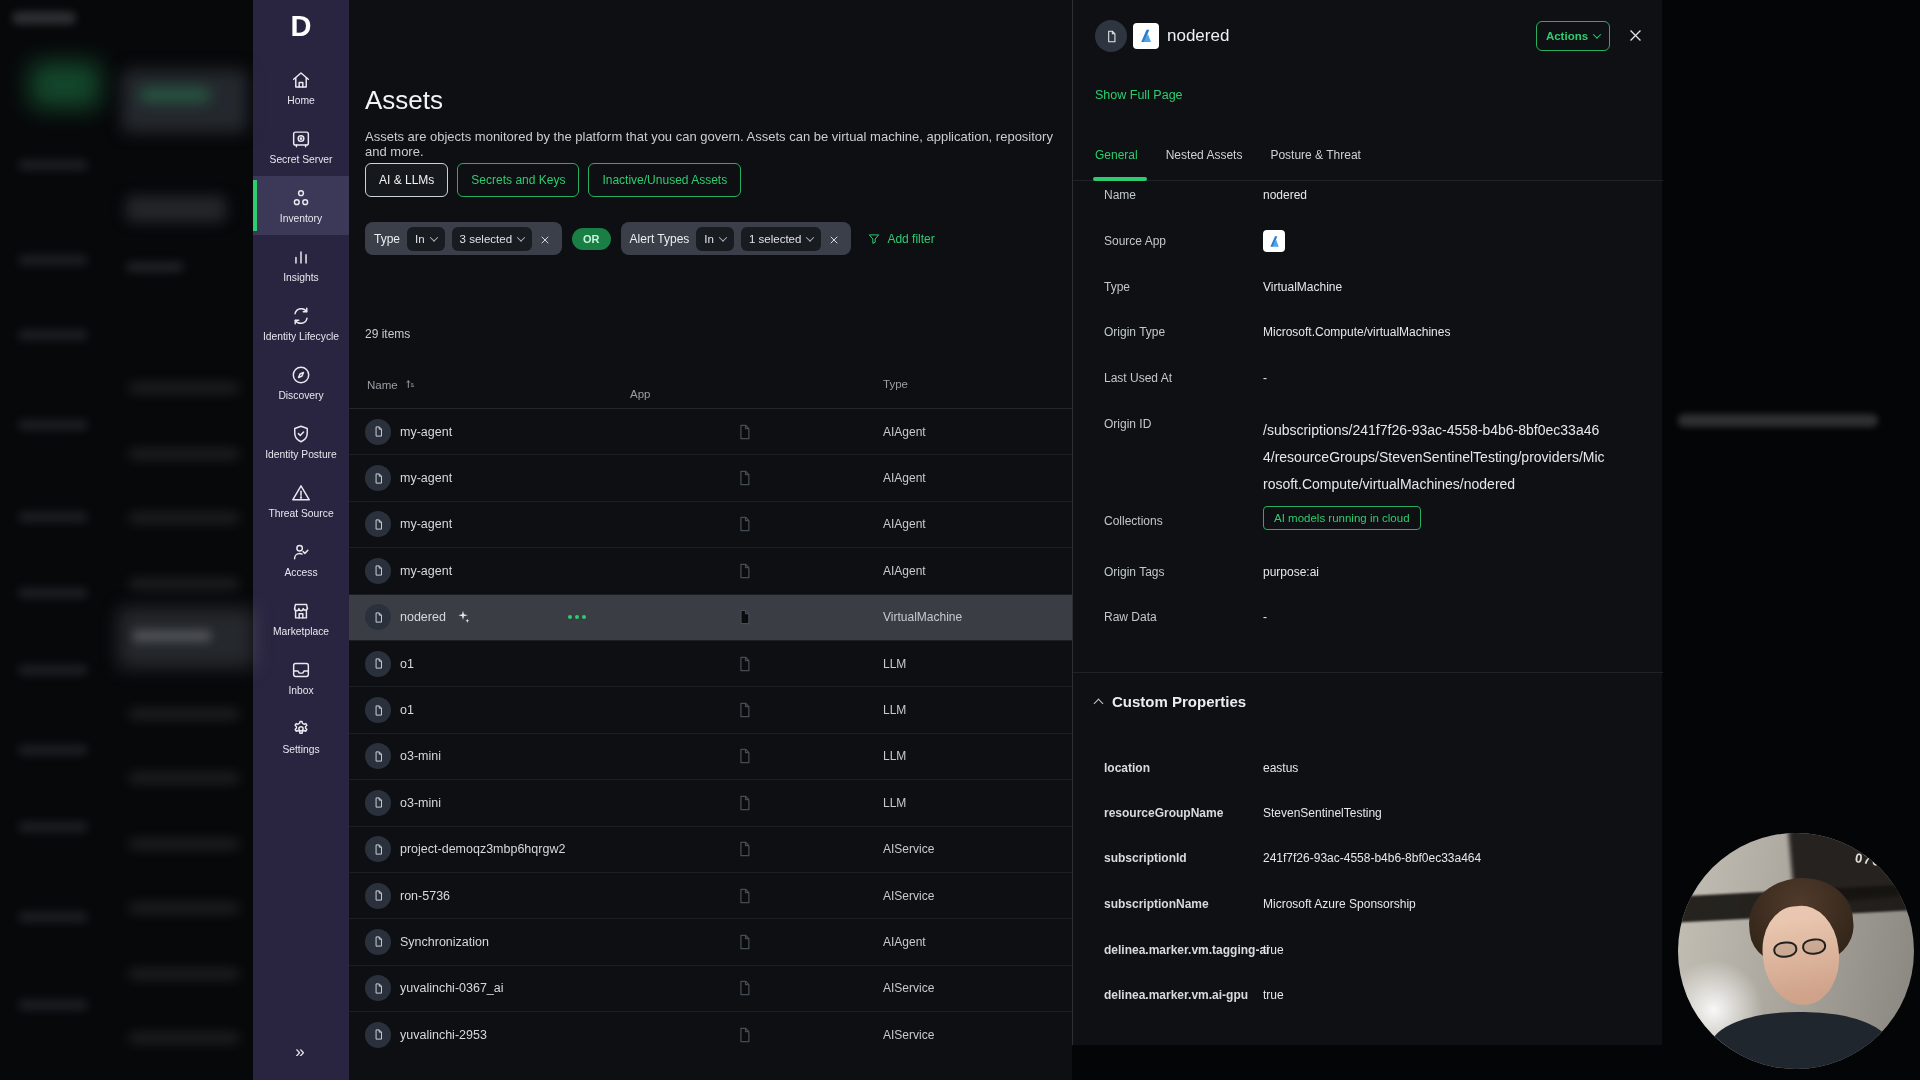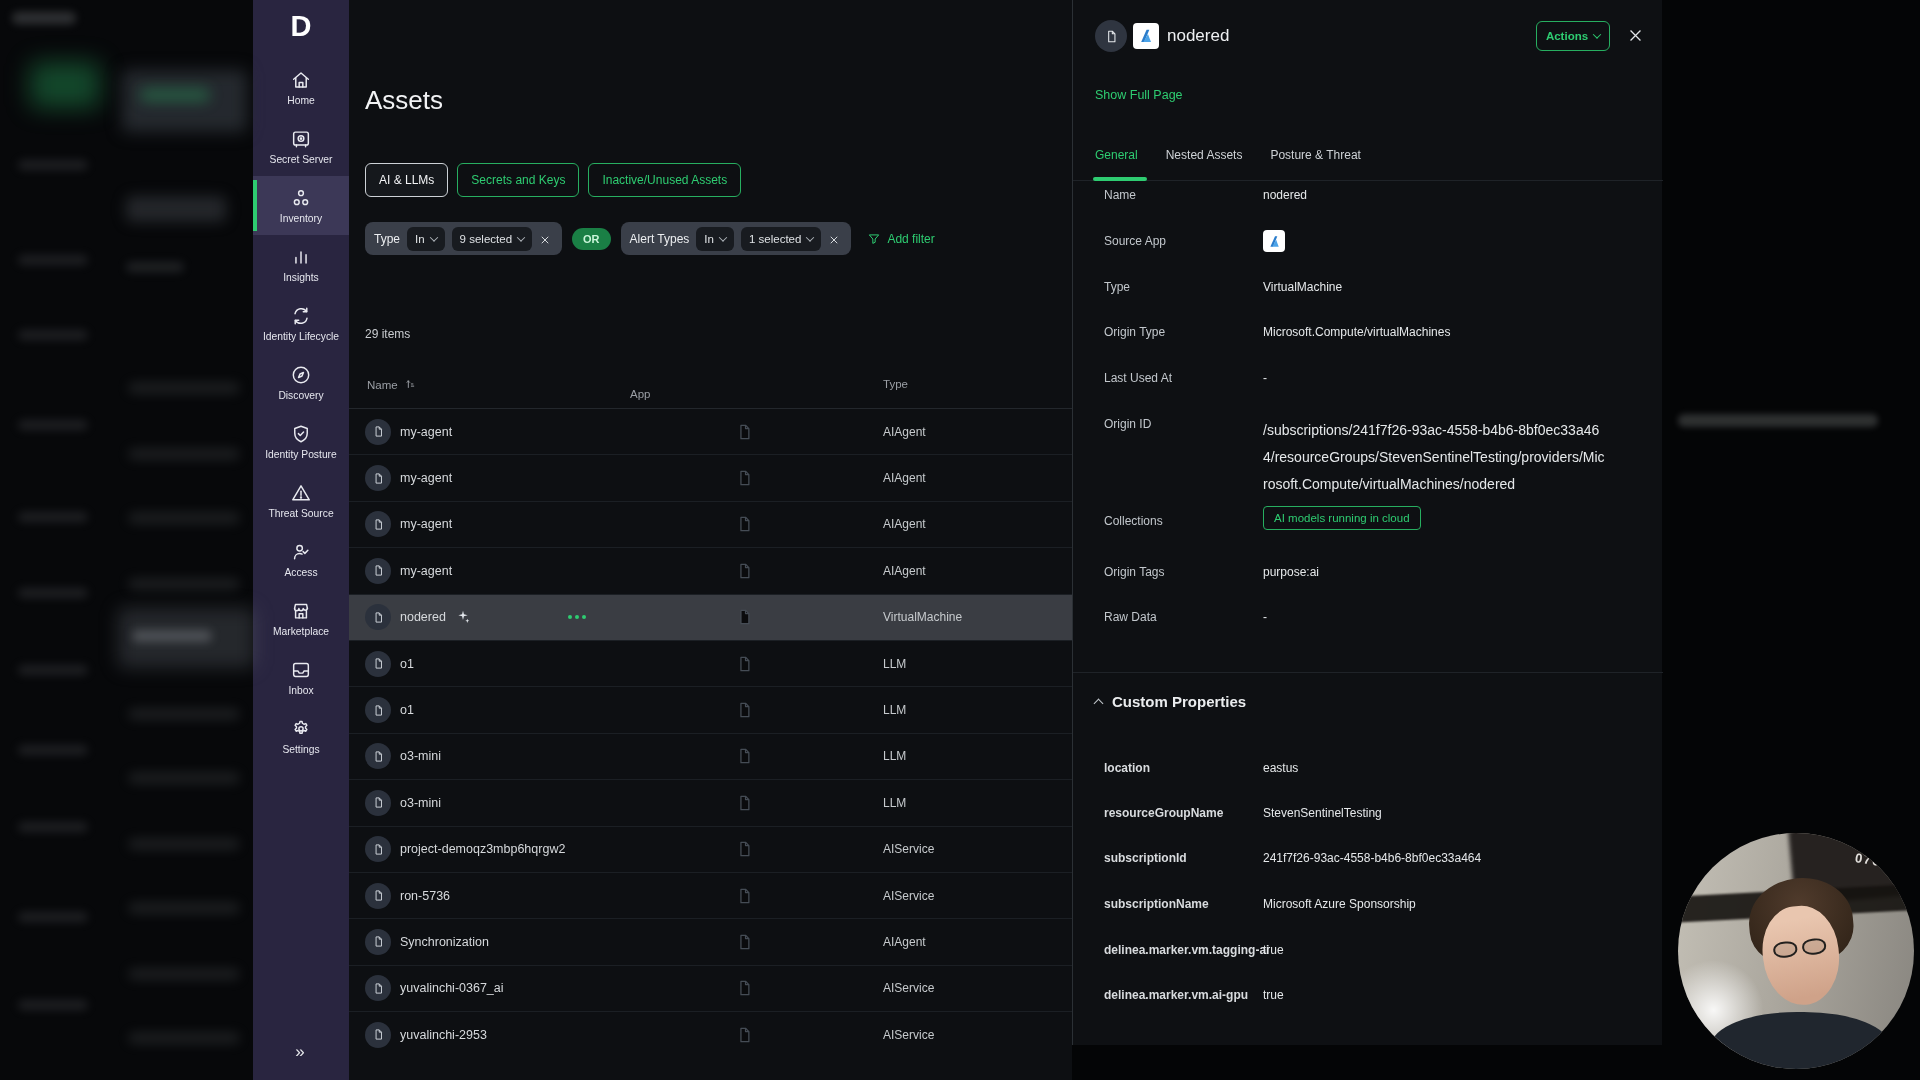--- a/index.html
+++ b/index.html
@@ -239,36 +239,37 @@
           </svg>
         </span>
     <span class="lbl">Settings</span>
   </div>
     </div>
   <div class="collapse-btn">»</div>
 </nav>
 
 <section class="main">
   <h1 class="page-title">Assets</h1>
+  <p class="page-desc">Assets are objects monitored by the platform that you can govern. Assets can be virtual machine, application, repository and more.</p>
 
   <div class="qfrow" id="qfrow">
       <button class="qf selected">AI &amp; LLMs</button>
       <button class="qf">Secrets and Keys</button>
       <button class="qf">Inactive/Unused Assets</button>
     </div>
 
   <div class="filterrow">
     <div class="fchip">
       <span class="ffield">Type</span>
       <span class="fbox">
         <span>In</span>
           <i class="chev"></i>
       </span>
       <span class="fbox">
-        <span>9 selected</span>
+        <span>3 selected</span>
           <i class="chev"></i>
       </span>
       <span class="fx"><svg viewBox="0 0 24 24" fill="none" stroke="currentColor" stroke-width="2">
             <path d="M5.5 5.5l13 13M18.5 5.5l-13 13"></path>
           </svg></span>
     </div>
     <span class="orpill">OR</span>
     <div class="fchip">
       <span class="ffield">Alert Types</span>
       <span class="fbox">

